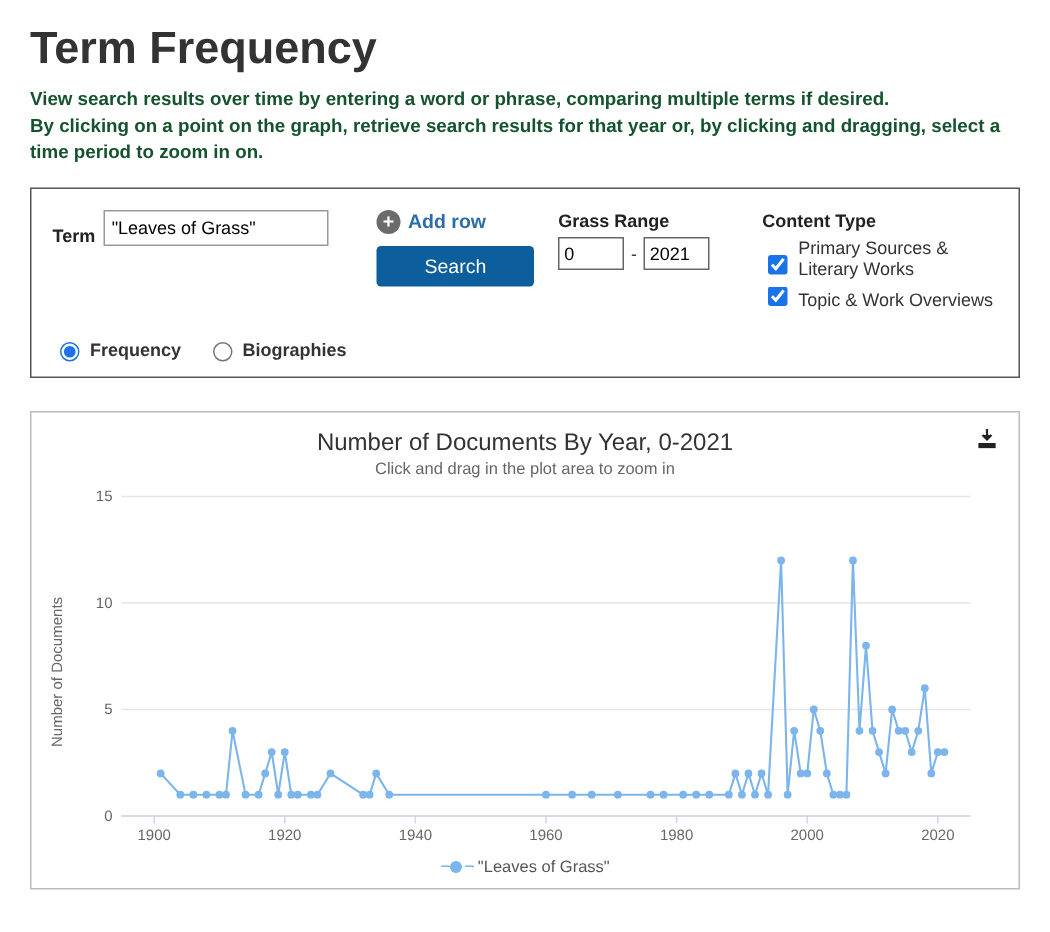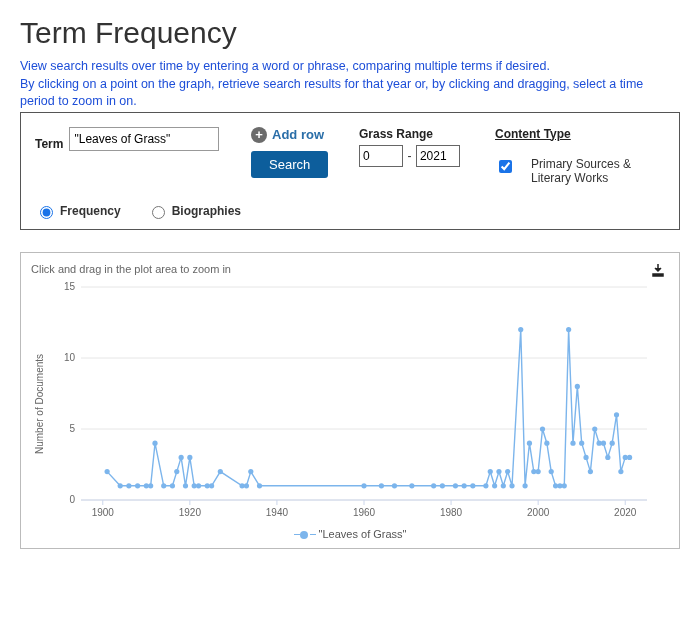--- a/index.html
+++ b/index.html
@@ -6,25 +6,25 @@
   body {
     font-family: Arial, Helvetica, sans-serif;
     margin: 0;
     padding: 16px 20px;
     background: #fff;
     color: #333;
     width: 700px;
   }
   h1 {
     font-size: 30px;
-    font-weight: normal;
+    font-weight: bold;
     margin: 0 0 8px 0;
     color: #333;
   }
-  .desc { font-size: 12.5px; color: #1d4ed8; line-height: 1.4; margin-bottom: 1px; }
+  .desc { font-size: 12.5px; color: #14532d; line-height: 1.4; margin-bottom: 14px; font-weight: bold; }
 
   .panel {
     border: 1px solid #555;
     padding: 14px 14px 10px 14px;
     margin-bottom: 22px;
     display: flex;
     flex-direction: column;
   }
   .top-row {
     display: flex;
@@ -41,50 +41,50 @@
   .add-row {
     display: inline-flex; align-items:center; gap: 5px;
     color: #2a6ea8; font-size: 13px; font-weight: bold; cursor: pointer; text-decoration: none;
   }
   .plus-icon {
     width: 16px; height: 16px; border-radius: 50%; background: #6b6b6b;
     color: #fff; font-size: 13px; line-height: 16px; text-align: center;
     display:inline-block;
   }
   .search-btn {
-    background: #0d5e9c; color: #fff; border: none; padding: 6px 18px;
+    background: #0d5e9c; color: #fff; border: none; padding: 6px 32px;
     font-size: 13px; border-radius: 3px; cursor: pointer;
   }
   .col-year { flex: 0 0 120px; }
   .col-year .lbl { display:block; margin-bottom: 4px; }
   .yr-input { width: 44px; height: 22px; border: 1px solid #666; font-size: 12px; padding: 1px 3px; }
   .dash { font-size: 12px; }
   .col-content { flex: 1; }
-  .col-content .lbl { display:block; margin-bottom: 16px; text-decoration: underline; }
-  .chk-row { font-size: 12px; display:flex; align-items:flex-start; gap: 16px; margin-bottom: 2px; }
+  .col-content .lbl { display:block; margin-bottom: 4px; }
+  .chk-row { font-size: 12px; display:flex; align-items:flex-end; gap: 4px; margin-bottom: 2px; }
   .chk-row input { accent-color: #1a73e8; width: 13px; height: 13px; }
 
-  .radio-row { margin-top: 16px; font-size: 12px; font-weight: bold; display:flex; gap:26px; align-items:center;}
+  .radio-row { margin-top: 16px; font-size: 12px; font-weight: bold; display:flex; gap:16px; align-items:center;}
   .radio-row label { display:flex; align-items:center; gap:4px; }
   .radio-row input[type=radio] { accent-color: #1a73e8; }
 
   .chart-panel {
     border: 1px solid #bbb;
     padding: 10px 10px 8px 10px;
     position: relative;
   }
   .dl-icon {
     position: absolute; top: 10px; right: 14px; cursor: pointer; color:#222;
   }
   .chart-title {
     text-align: center; font-family: "Lucida Sans", "Trebuchet MS", sans-serif;
     font-size: 16px; color: #333; margin: 2px 0 2px 0;
   }
   .chart-sub {
-    font-size: 11px; color:#666; font-family: "Lucida Sans", "Trebuchet MS", sans-serif;
+    text-align:center; font-size: 11px; color:#666; font-family: "Lucida Sans", "Trebuchet MS", sans-serif;
     margin-bottom: 6px;
   }
   .chart-area {
     display:flex;
   }
   .y-axis-label {
     writing-mode: vertical-rl; transform: rotate(180deg);
     font-size: 10px; color:#666; text-align:center;
     padding: 0 2px; display:flex; align-items:center; justify-content:center;
     min-width: 16px;
@@ -130,20 +130,24 @@
       <input class="yr-input" value="0" style="">
       <span class="dash">-</span>
       <input class="yr-input" value="2021" style="">
     </div>
     <div class="col-content">
       <span class="lbl">Content Type</span>
       <div id="content-types">
           <div class="chk-row">
             <input type="checkbox" checked="" style="">
             <span>Primary Sources &amp; Literary Works</span>
+          </div>
+          <div class="chk-row">
+            <input type="checkbox" checked="" style="">
+            <span>Topic &amp; Work Overviews</span>
           </div>
         </div>
     </div>
   </div>
   <div class="radio-row">
     <label>
       <input type="radio" name="mode" checked="" style="">
       <span>Frequency</span>
     </label>
     <label>
@@ -152,20 +156,21 @@
     </label>
   </div>
 </div>
 
 <div class="chart-panel">
   <span class="dl-icon">
     <svg width="14" height="14" viewBox="0 0 14 14">
         <path d="M7 1 v7 M4 5 l3 3 l3 -3 M2 11 h10 v2 h-10 z" stroke="#222" stroke-width="1.5" fill="#222"></path>
       </svg>
   </span>
+  <div class="chart-title">Number of Documents By Year, 0-2021</div>
   <div class="chart-sub">Click and drag in the plot area to zoom in</div>
   <div class="chart-area">
     <div class="y-axis-label">Number of Documents</div>
     <svg class="plot" id="plot" width="610" height="245">
         <line x1="34" y1="219" x2="600" y2="219" stroke="#e6e6e6" stroke-width="1"></line>
         <text x="28" y="222" font-size="10" fill="#666" text-anchor="end">0</text>
         <line x1="34" y1="148" x2="600" y2="148" stroke="#e6e6e6" stroke-width="1"></line>
         <text x="28" y="151" font-size="10" fill="#666" text-anchor="end">5</text>
         <line x1="34" y1="77" x2="600" y2="77" stroke="#e6e6e6" stroke-width="1"></line>
         <text x="28" y="80" font-size="10" fill="#666" text-anchor="end">10</text>

